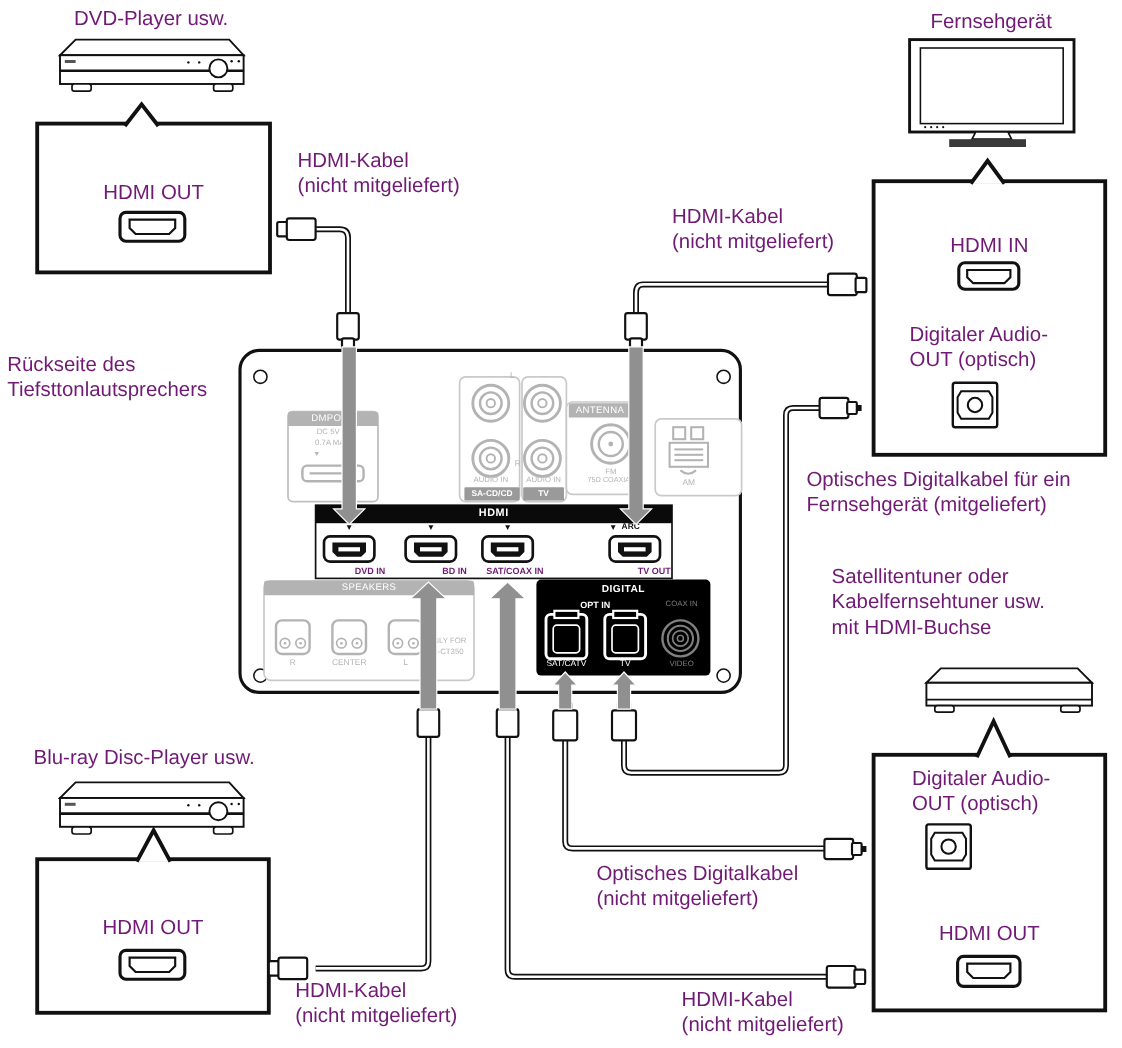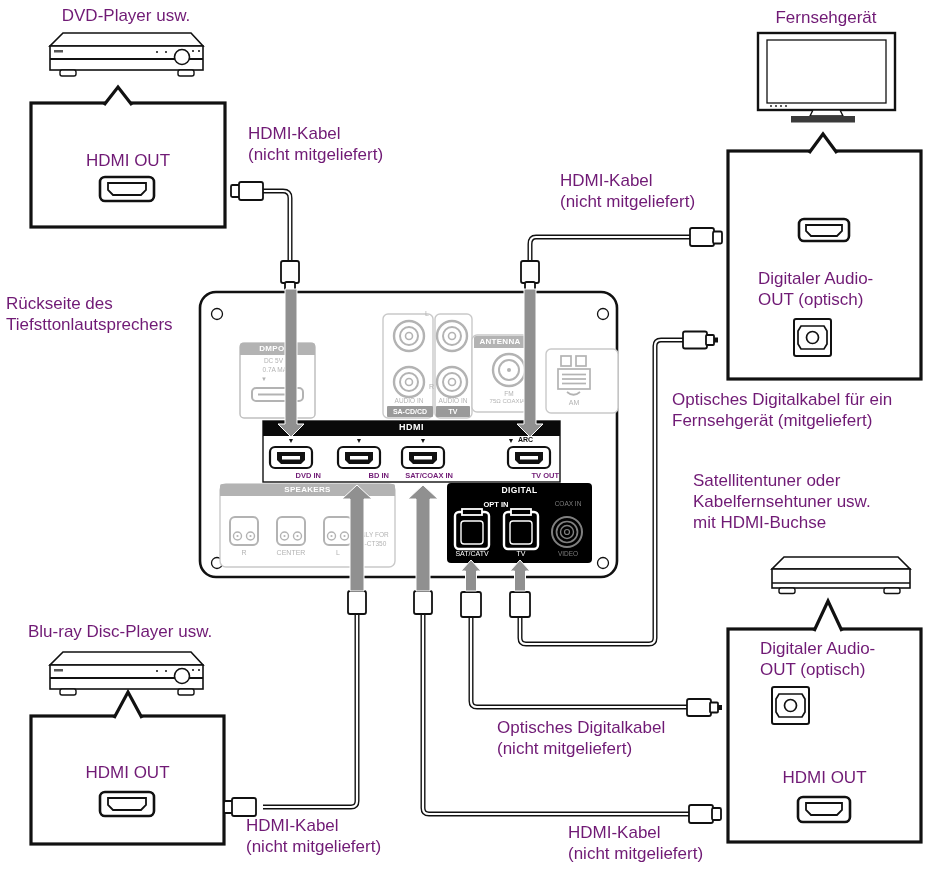--- a/index.html
+++ b/index.html
@@ -3,21 +3,21 @@
 <meta charset="utf-8">
 <style>
   html,body{margin:0;padding:0;background:#fff}
   .wrap{position:relative;width:935px;height:873px;background:#fff;
         font-family:"Liberation Sans",sans-serif;overflow:hidden}
   svg.layer{position:absolute;left:0;top:0}
   .t{position:absolute;color:#701a75;font-family:"Liberation Sans",sans-serif}
   .lbl{font-size:17px;line-height:21px;white-space:pre-line}
   .c{text-align:center}
   .pre{white-space:pre-line}
-  .hdr{position:absolute;background:#b3b3b3;color:#fff;font-weight:bold;font-size:8px;
+  .hdr{position:absolute;background:#b3b3b3;color:#fff;font-weight:normal;font-size:8px;
        line-height:12px;text-align:center;letter-spacing:.3px;border-radius:2px 2px 0 0;
        font-family:"Liberation Sans",sans-serif}
   .hdr2{position:absolute;background:#9a9a9a;color:#fff;font-weight:bold;font-size:7px;
        line-height:11px;text-align:center;border-radius:1px;font-family:"Liberation Sans",sans-serif}
   .blackbar{position:absolute;background:#0a0a0a;color:#fff;font-weight:bold;font-size:9px;
        line-height:13px;text-align:center;letter-spacing:.5px;font-family:"Liberation Sans",sans-serif}
   .gy{color:#b3b3b3}
   .dk{color:#7d7d7d}
   .w{color:#fff}
   .b{font-weight:bold}
@@ -307,20 +307,21 @@
 <div class="t lbl c" style="left:30px;top:5px;width:192px">DVD-Player usw.</div>
 <div class="t lbl c" style="left:756px;top:7px;width:140px">Fernsehgerät</div>
 <div class="t lbl" style="left:6px;top:293px">Rückseite des
 Tiefsttonlautsprechers</div>
 <div class="t lbl" style="left:693px;top:470px">Satellitentuner oder
 Kabelfernsehtuner usw.
 mit HDMI-Buchse</div>
 <div class="t lbl" style="left:28px;top:621px">Blu-ray Disc-Player usw.</div>
 
 <div class="t lbl c" style="left:31px;top:150px;width:194px">HDMI OUT</div>
+<div class="t lbl c" style="left:728px;top:194px;width:193px">HDMI IN</div>
 <div class="t lbl" style="left:758px;top:268px">Digitaler Audio-
 OUT (optisch)</div>
 <div class="t lbl" style="left:760px;top:638px">Digitaler Audio-
 OUT (optisch)</div>
 <div class="t lbl c" style="left:728px;top:767px;width:193px">HDMI OUT</div>
 <div class="t lbl c" style="left:31px;top:762px;width:193px">HDMI OUT</div>
 
 <div class="t lbl" style="left:248px;top:123px">HDMI-Kabel
 (nicht mitgeliefert)</div>
 <div class="t lbl" style="left:560px;top:170px">HDMI-Kabel

